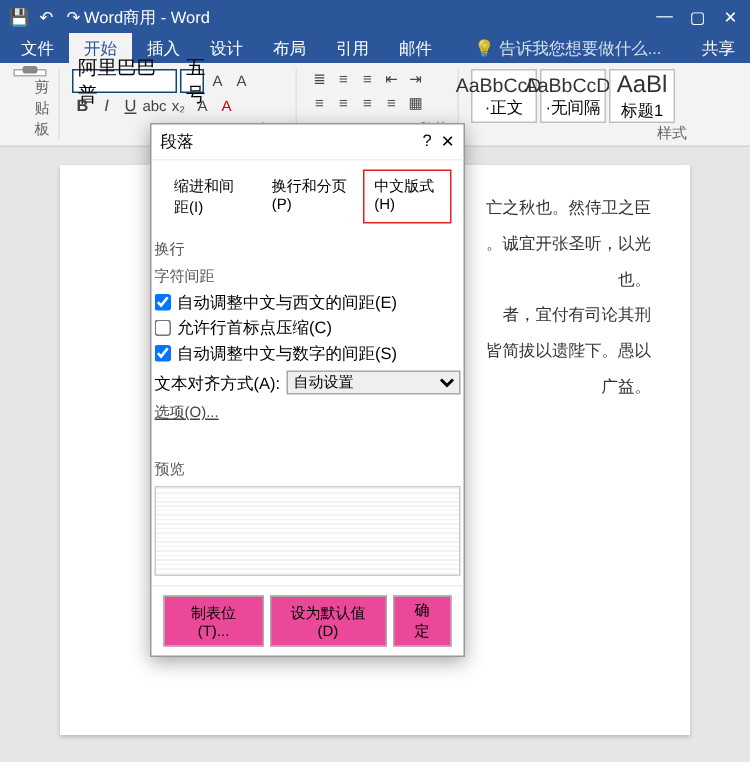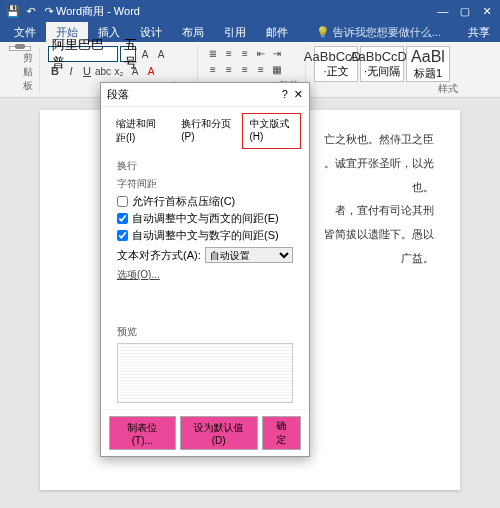--- a/index.html
+++ b/index.html
@@ -31,21 +31,21 @@
 .page p{margin-bottom:4px;}
 
 .dlg{position:absolute;top:82px;left:100px;width:210px;background:#fff;border:1px solid #999;box-shadow:0 3px 12px rgba(0,0,0,.35);font-size:11px;z-index:10;}
 .dlg-hdr{display:flex;justify-content:space-between;align-items:center;padding:4px 6px;border-bottom:1px solid #eee;}
 .dlg-hdr .ttl{font-size:11px;}
 .dlg-hdr .btns{display:flex;gap:6px;}
 .dlg-tabs{display:flex;padding:6px 8px 0;gap:2px;}
 .dlg-tabs .dtab{padding:3px 6px;border:1px solid transparent;font-size:10px;cursor:pointer;}
 .dlg-tabs .dtab.active{border:1px solid #c33;border-bottom:1px solid #fff;background:#fff;}
 .hl-red{border:1.5px solid #d22 !important;}
-.dlg-body{padding:6px 16px;}
+.dlg-body{padding:6px 2px;}
 .grp-title{font-size:10px;color:#555;margin:4px 0 2px;}
 .chk{display:flex;align-items:center;gap:4px;padding:1px 0;font-size:10px;}
 .chk input{width:11px;height:11px;}
 .redbox{border:1.5px solid #d22;padding:2px 2px;margin:1px 0;}
 .selrow{display:flex;align-items:center;gap:4px;margin:3px 0;}
 .selrow select{flex:1;border:1px solid #aaa;height:16px;font-size:10px;}
 .opt-link{font-size:10px;color:#444;text-decoration:underline;margin-top:2px;display:inline-block;}
 .preview{border:1px solid #ccc;height:60px;margin-top:4px;padding:6px;background:repeating-linear-gradient(#f2f2f2,#f2f2f2 1px,#fff 1px,#fff 3px);}
 .dlg-ftr{display:flex;justify-content:flex-end;gap:4px;padding:6px 8px;border-top:1px solid #eee;}
 .dlg-ftr button{padding:2px 10px;border:1px solid #aaa;background:#ec4899;font-size:10px;cursor:pointer;}
@@ -172,38 +172,38 @@
   <div class="dlg-tabs">
     <div class="dtab">缩进和间距(I)</div>
     <div class="dtab">换行和分页(P)</div>
     <div class="dtab active hl-red">中文版式(H)</div>
   </div>
   <div class="dlg-body">
     <div class="grp-title">换行</div>
 
     <div class="grp-title">字符间距</div>
     <label class="chk">
+        <input type="checkbox" checked="" style="">
+        <span>自动调整中文与西文的间距(E)</span>
+      </label>
+    <label class="chk">
         <input type="checkbox" style="">
         <span>允许行首标点压缩(C)</span>
-      </label>
-    <label class="chk">
-        <input type="checkbox" checked="" style="">
-        <span>自动调整中文与西文的间距(E)</span>
       </label>
     <label class="chk">
         <input type="checkbox" checked="" style="">
         <span>自动调整中文与数字的间距(S)</span>
       </label>
     <div class="selrow">
       <span>文本对齐方式(A):</span>
       <select><option>自动设置</option></select>
     </div>
     <span class="opt-link">选项(O)...</span>
 
-    <div class="grp-title" style="margin-top:43px">预览</div>
+    <div class="grp-title" style="margin-top:24px">预览</div>
     <div class="preview"></div>
   </div>
   <div class="dlg-ftr">
     <button class="left">制表位(T)...</button>
     <button class="left">设为默认值(D)</button>
     <button>确定</button>
   </div>
 </div>
 
 </body></html>

